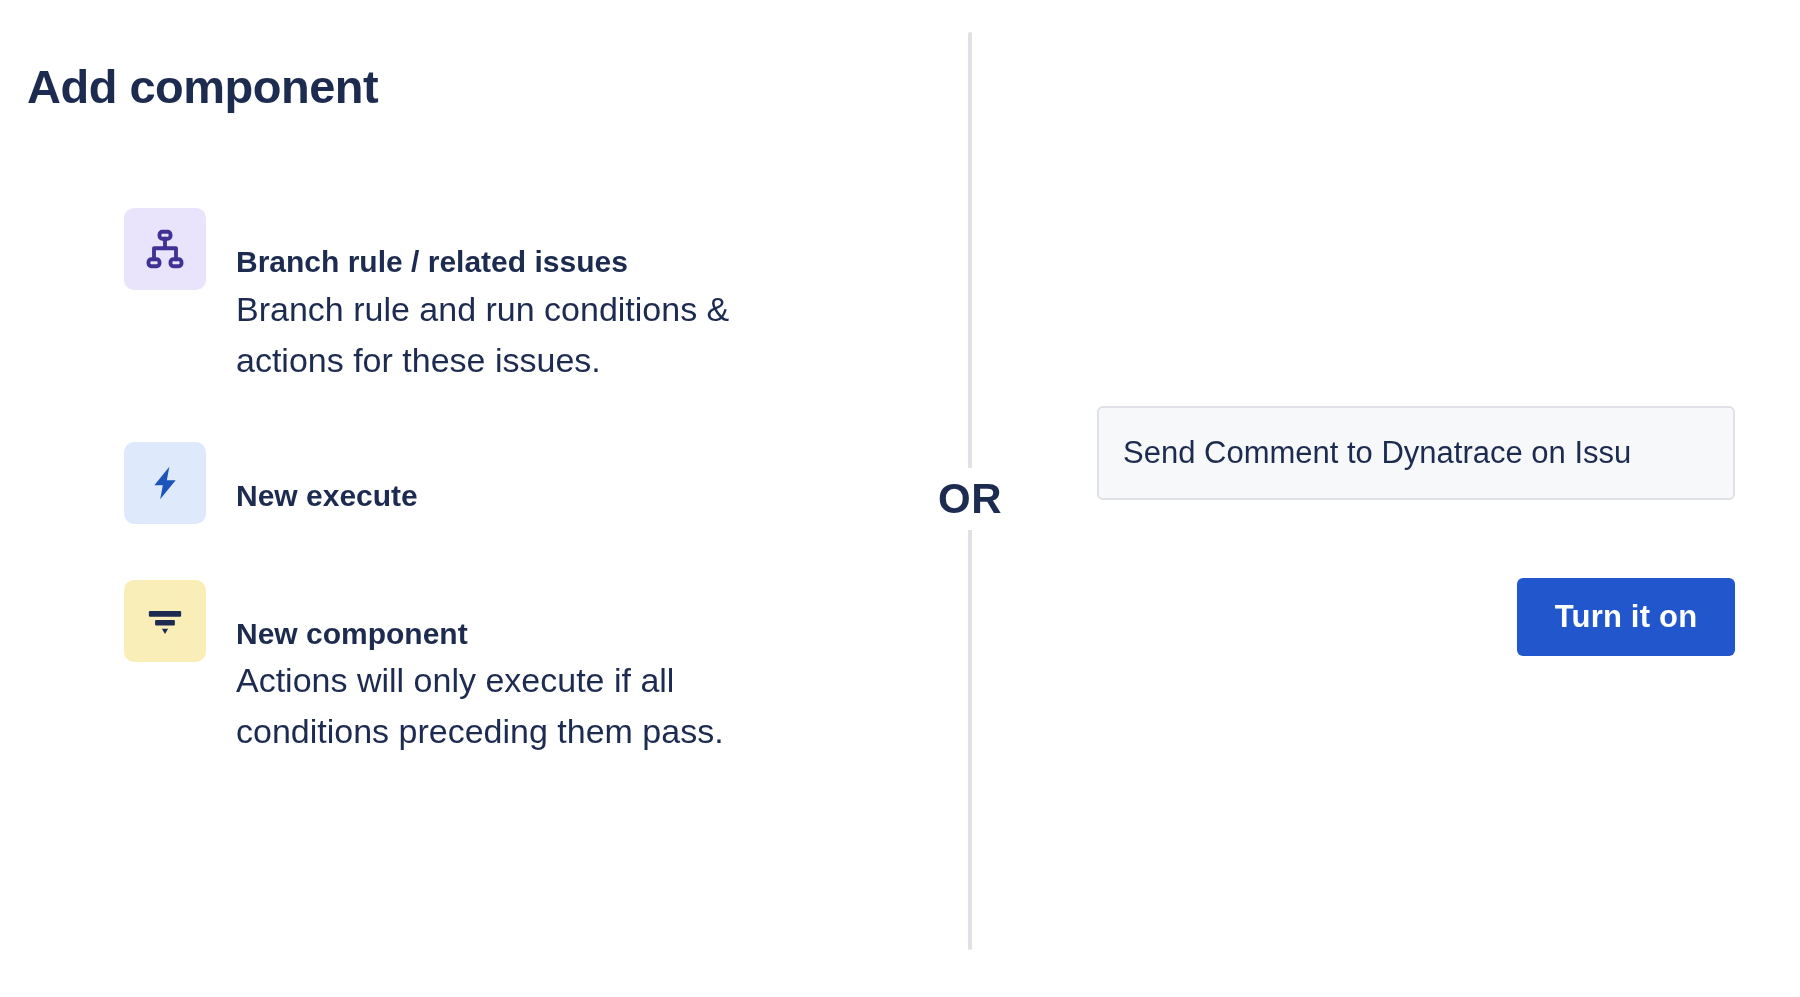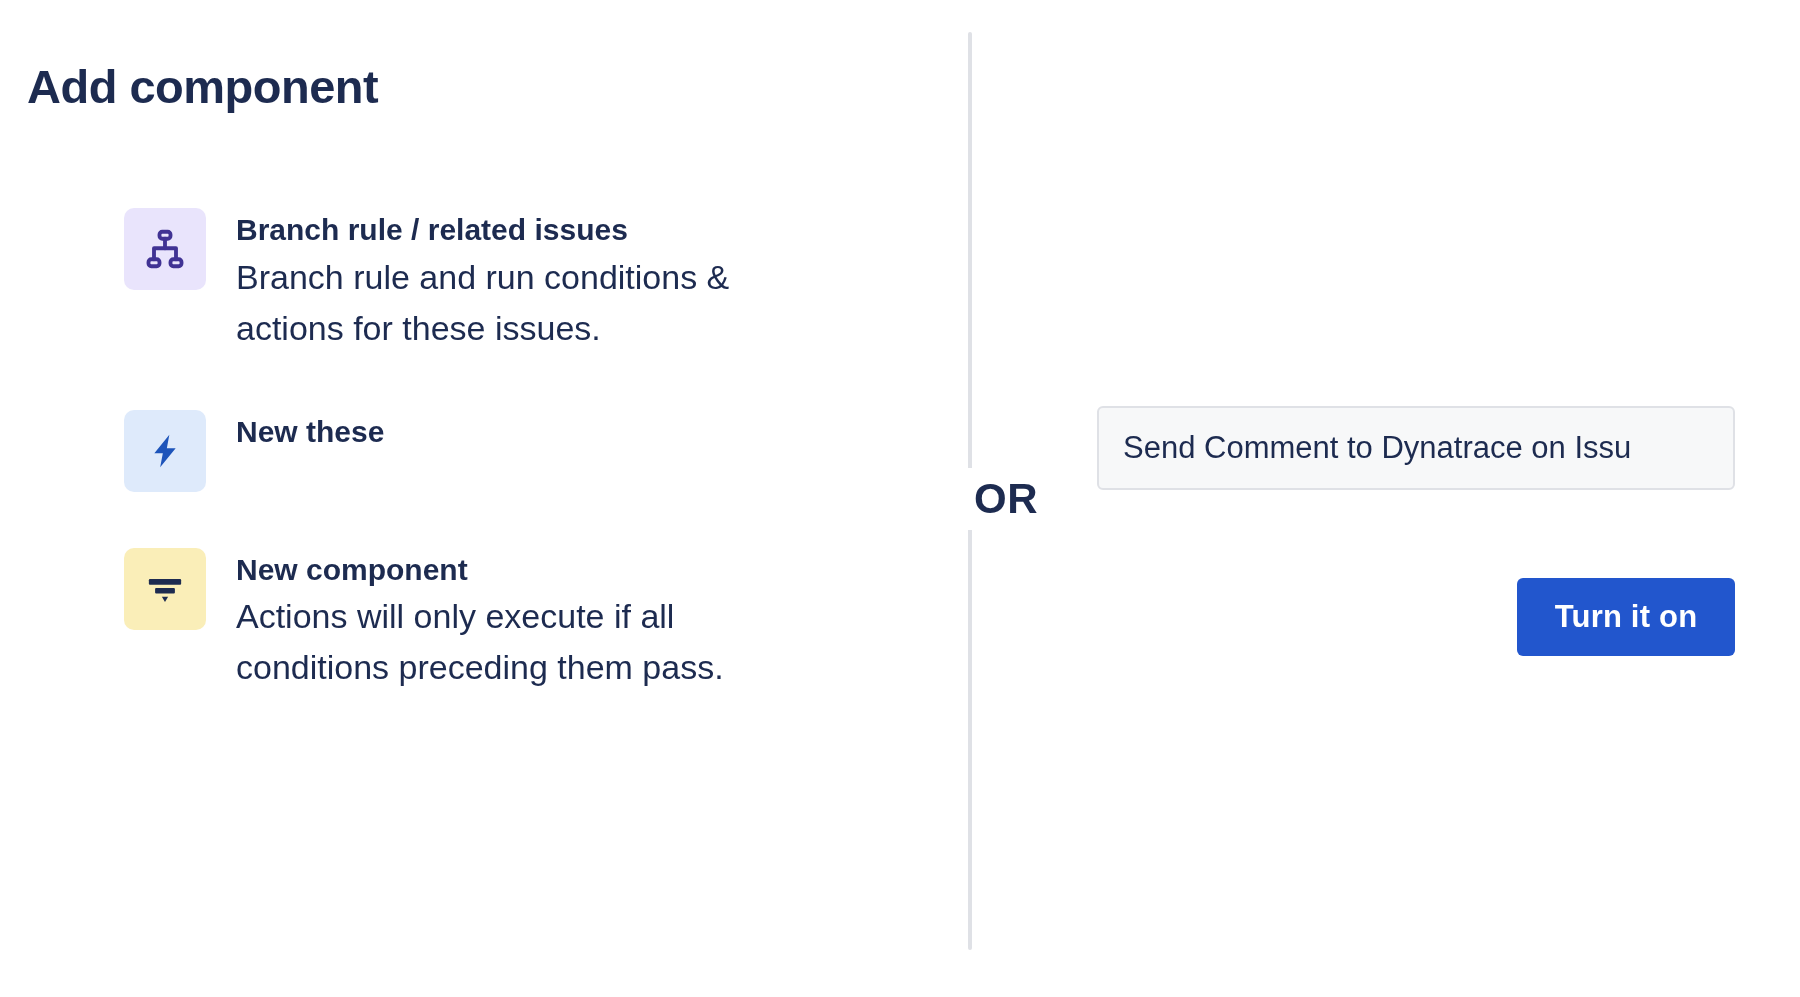--- a/index.html
+++ b/index.html
@@ -56,20 +56,21 @@
     display: flex;
     align-items: center;
     justify-content: center;
     margin-right: 30px;
   }
   .icon-tile svg {
     display: block;
   }
   .component-text {
     padding-top: 4px;
+    margin-top: 32px;
   }
   .component-title {
     font-size: 30px;
     font-weight: bold;
     color: #1d2b50;
     line-height: 1.22;
     margin: 0 0 3px 0;
     white-space: nowrap;
   }
   .component-desc {
@@ -86,40 +87,40 @@
     position: absolute;
     left: 968px;
     top: 32px;
     width: 4px;
     height: 918px;
     background: #dfe1e6;
     border-radius: 2px;
   }
   .or-label {
     position: absolute;
-    left: 956px;
+    left: 920px;
     top: 468px;
     width: 100px;
     text-align: center;
     font-size: 42px;
     font-weight: bold;
     letter-spacing: 0.5px;
     color: #1d2b50;
     background: #ffffff;
     padding: 10px 0;
     line-height: 1;
   }
 
   
   .rule-field {
     position: absolute;
     left: 1097px;
     top: 406px;
     width: 638px;
-    height: 84px;
+    height: 94px;
     box-sizing: border-box;
     background: #f7f8f9;
     border: 2px solid #dfe1e6;
     border-radius: 6px;
     overflow: hidden;
   }
   .rule-field-value {
     position: absolute;
     left: 24px;
     top: 50%;
@@ -174,21 +175,21 @@
       </div>
     </div>
 
     <div class="component-item">
       <span class="icon-tile" style="background:#deeafb;">
         <svg width="40" height="42" viewBox="0 0 24 24" aria-hidden="true">
           <path d="M14.6 2.2 5.6 13.3h5.1L9.1 21.8l9.3-11.4h-5.3z" fill="#1d54ba"></path>
         </svg>
       </span>
       <div class="component-text">
-        <div class="component-title">New these</div>
+        <div class="component-title">New execute</div>
       </div>
     </div>
 
     <div class="component-item">
       <span class="icon-tile" style="background:#faeeb8;">
         <svg width="44" height="44" viewBox="0 0 24 24" aria-hidden="true">
           <g fill="#1d2b50">
             <rect x="3.2" y="6.6" width="17.6" height="3.1" rx="0.6"></rect>
             <rect x="6.6" y="11.4" width="10.8" height="3.1" rx="0.6"></rect>
             <path d="M10.3 16.2h3.4l-1.7 2.9z"></path>

